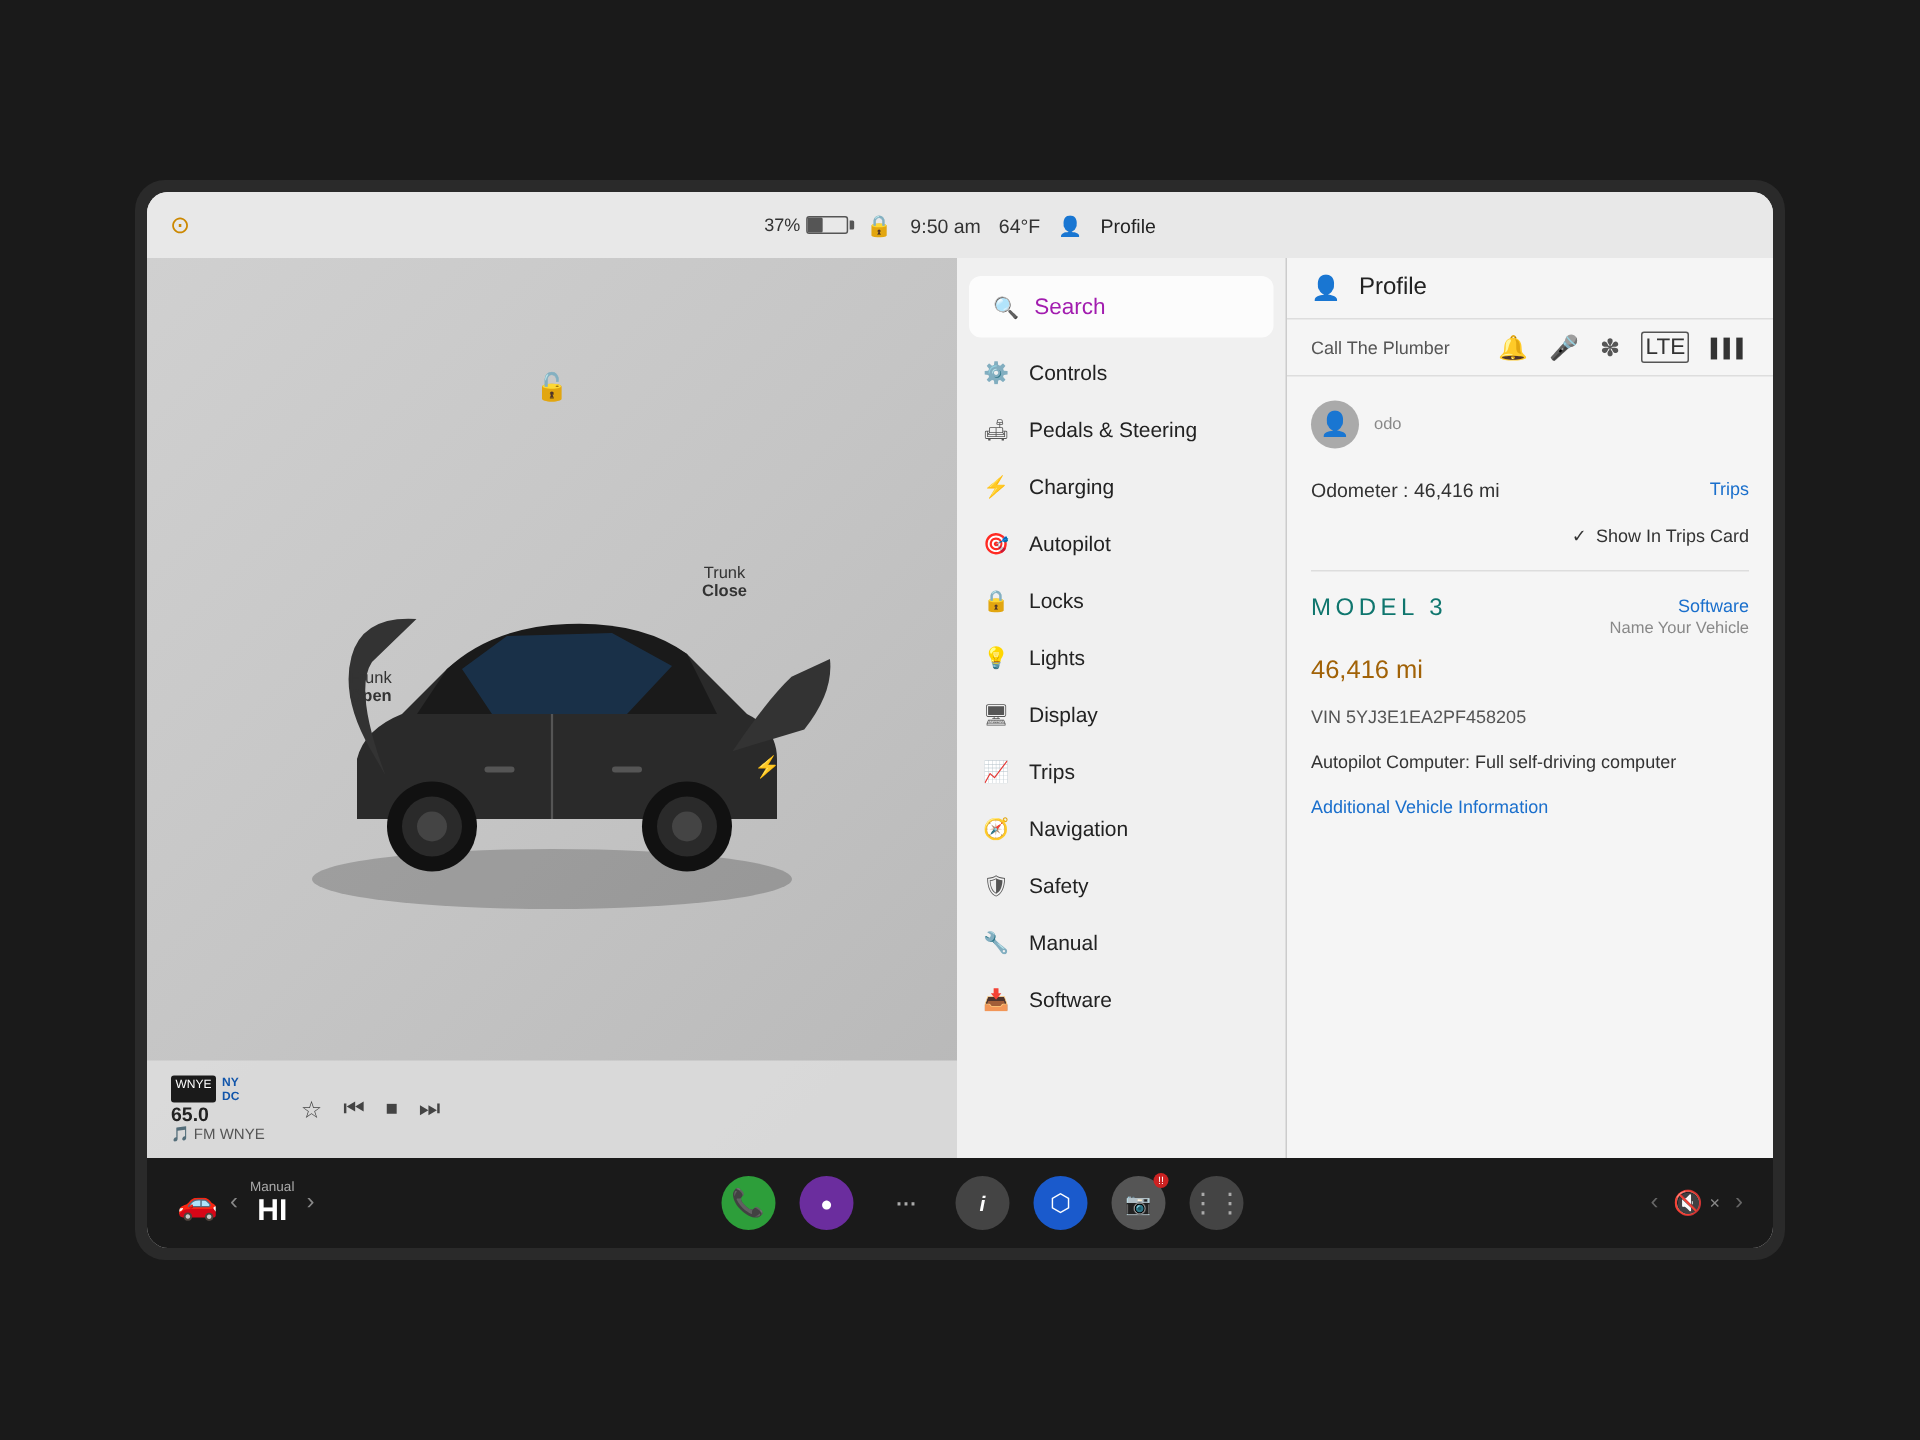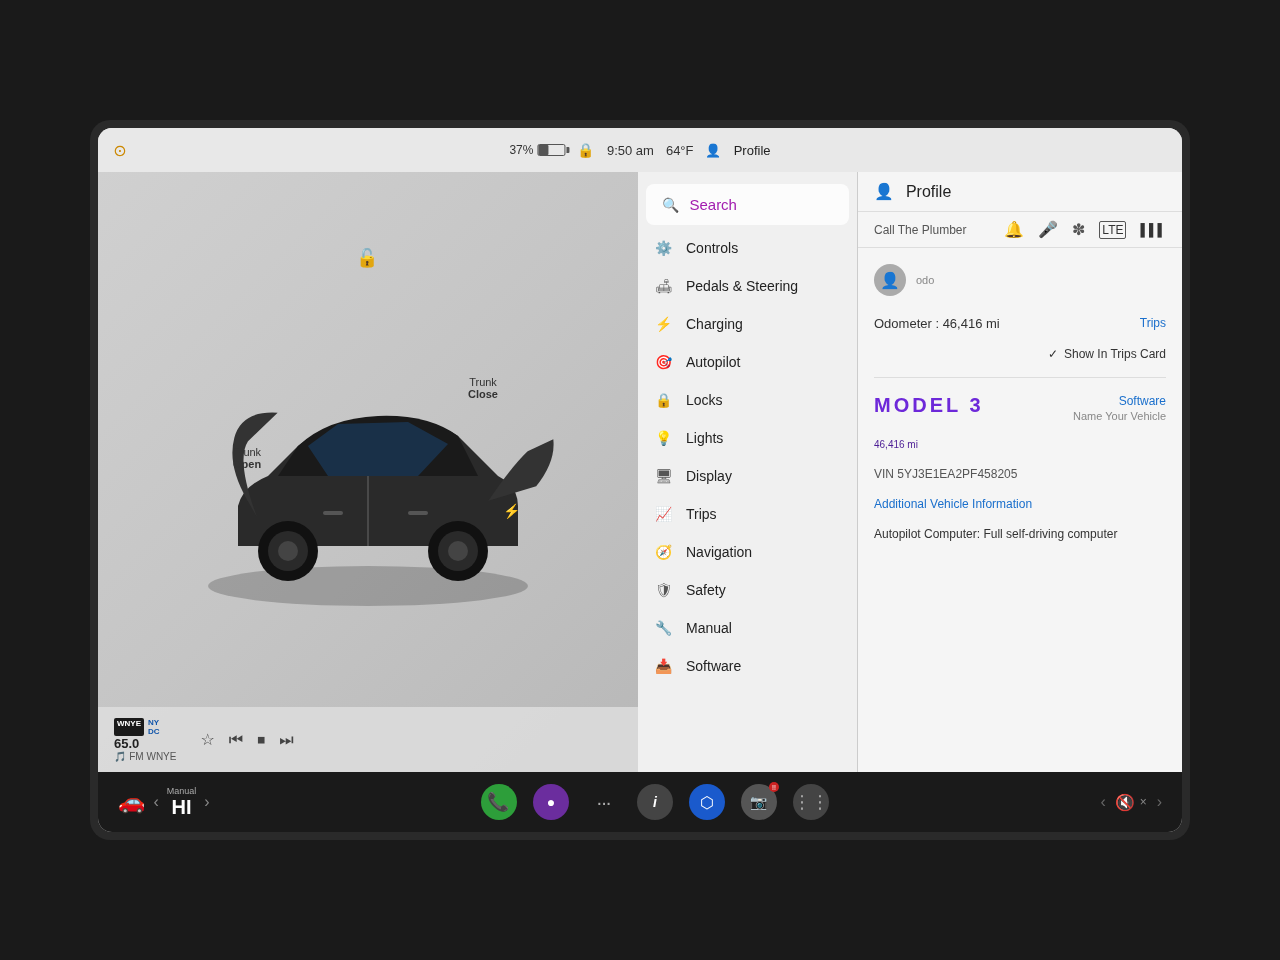--- a/index.html
+++ b/index.html
@@ -170,21 +170,21 @@
       flex-direction: column;
     }
     .radio-station-logo {
       display: flex;
       gap: 2px;
     }
     .wnye-box {
       background: #1a1a1a;
       color: white;
       font-size: 8px;
-      font-weight: bold;
+      font-weight: normal;
       padding: 1px 3px;
       border-radius: 2px;
     }
     .radio-freq {
       font-size: 13px;
       font-weight: 600;
       color: #222;
     }
     .radio-name {
       font-size: 10px;
@@ -265,21 +265,21 @@
     .top-icons {
       display: flex;
       gap: 14px;
       align-items: center;
     }
     .top-icon {
       font-size: 16px;
       color: #555;
     }
     .lte-badge {
-      font-size: 12px;
+      font-size: 15px;
       color: #333;
       border: 1px solid #555;
       padding: 1px 2px;
       border-radius: 2px;
     }
     .profile-content {
       padding: 16px;
       display: flex;
       flex-direction: column;
       gap: 12px;
@@ -332,40 +332,40 @@
     .check-icon {
       color: #333;
       font-size: 12px;
     }
     .divider {
       height: 1px;
       background: #ddd;
       margin: 4px 0;
     }
     .model-name {
-      font-size: 20px;
-      font-weight: 700;
+      font-size: 16px;
+      font-weight: 400;
       letter-spacing: 3px;
-      color: #6d28d9;
+      color: #0f766e;
       text-transform: uppercase;
     }
     .software-link {
       font-size: 12px;
       color: #1a6fcc;
       cursor: pointer;
       text-align: right;
     }
     .name-your-vehicle {
       font-size: 11px;
       color: #888;
       text-align: right;
     }
     .mileage-text {
-      font-size: 10px;
-      color: #4c1d95;
+      font-size: 17px;
+      color: #a16207;
     }
     .vin-text {
       font-size: 12px;
       color: #555;
     }
     .autopilot-text {
       font-size: 12px;
       color: #333;
     }
     .additional-info-link {
@@ -713,25 +713,25 @@
 
           <div>
             <span class="mileage-text">46,416 mi</span>
           </div>
 
           <div>
             <span class="vin-text">VIN 5YJ3E1EA2PF458205</span>
           </div>
 
           <div>
+            <span class="autopilot-text">Autopilot Computer: Full self-driving computer</span>
+          </div>
+
+          <div>
             <span class="additional-info-link">Additional Vehicle Information</span>
-          </div>
-
-          <div>
-            <span class="autopilot-text">Autopilot Computer: Full self-driving computer</span>
           </div>
         </div>
       </div>
     </div>
 
     <div class="taskbar">
       <div class="taskbar-left">
         <div class="taskbar-car-icon">🚗</div>
         <div class="taskbar-nav">
           <span>‹</span>

